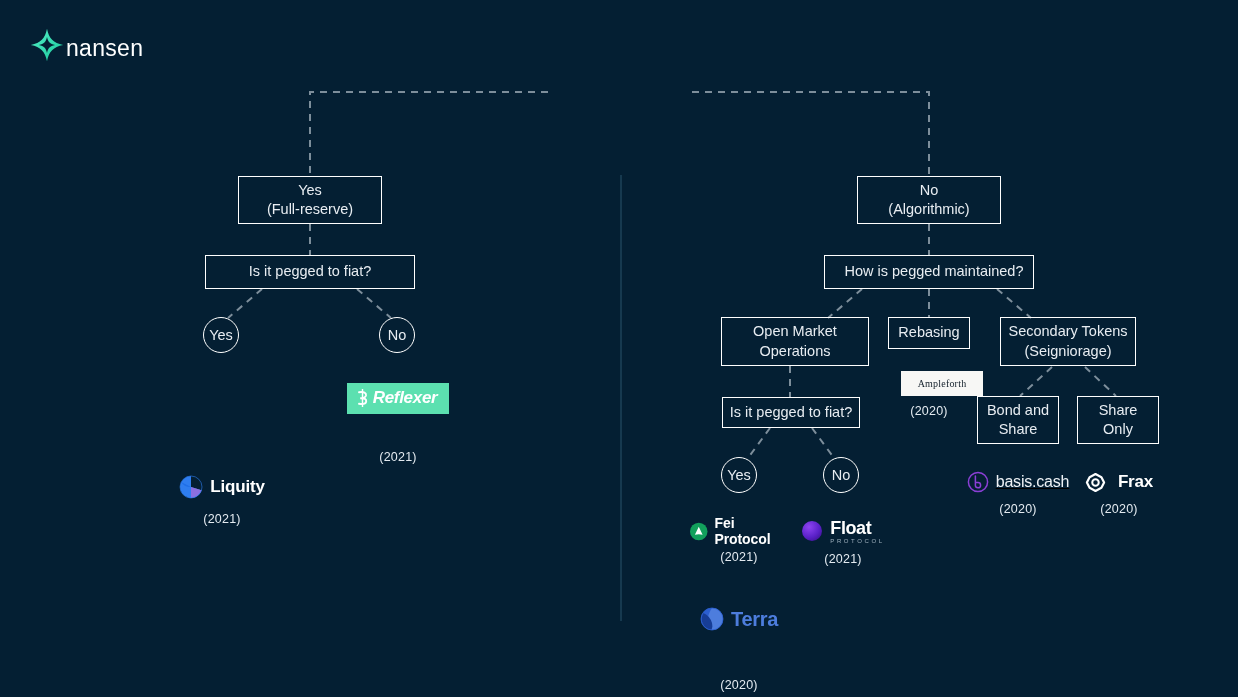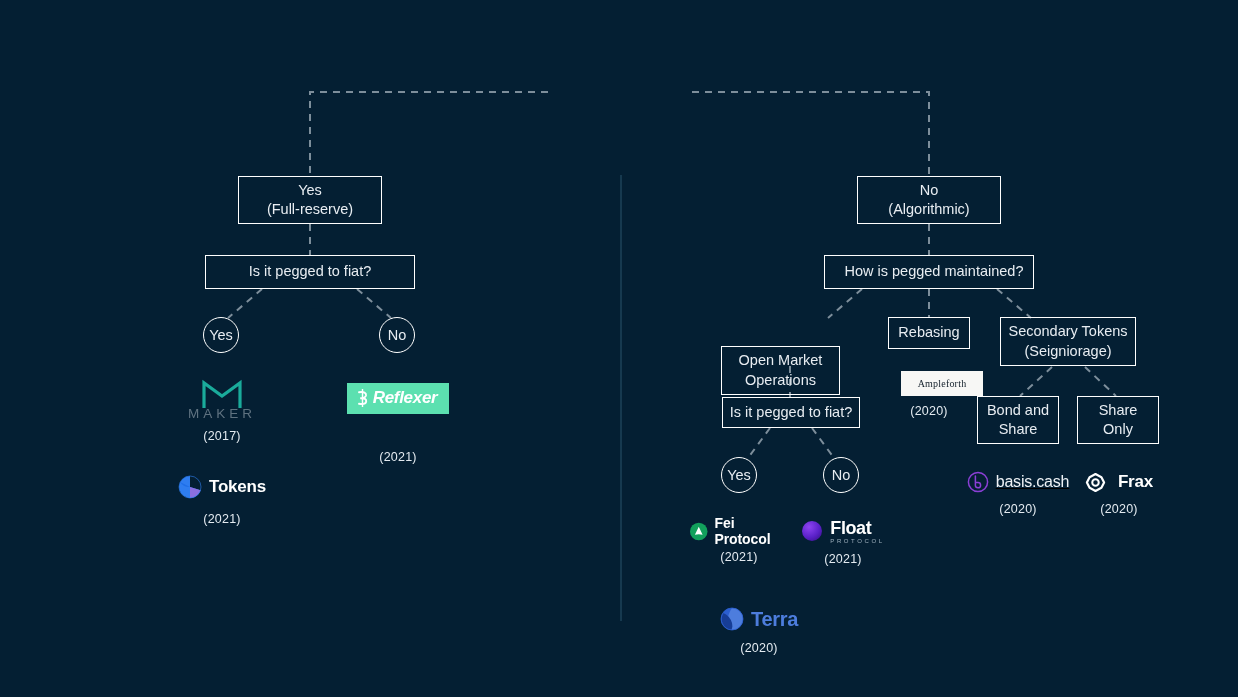--- a/index.html
+++ b/index.html
@@ -193,20 +193,33 @@
       <path d="M 790 366 L 790 397"></path>
 
       <path d="M 770 428 L 748 458"></path>
       <path d="M 812 428 L 834 458"></path>
 
       <path d="M 1052 367 L 1020 396"></path>
       <path d="M 1085 367 L 1116 396"></path>
     </g>
   </svg>
 
+  <div id="brand-logo">
+    <svg class="mark" viewBox="0 0 40 40">
+      <defs>
+        <linearGradient id="starGrad" x1="0" y1="0" x2="1" y2="1">
+          <stop offset="0%" stop-color="#58f0c8"></stop>
+          <stop offset="100%" stop-color="#16c79a"></stop>
+        </linearGradient>
+      </defs>
+      <path d="M20 1 C22.4 12.6 27.4 17.6 39 20 C27.4 22.4 22.4 27.4 20 39 C17.6 27.4 12.6 22.4 1 20 C12.6 17.6 17.6 12.6 20 1 Z" fill="url(#starGrad)"></path>
+      <path d="M20 10.5 C21.4 16.6 23.4 18.6 29.5 20 C23.4 21.4 21.4 23.4 20 29.5 C18.6 23.4 16.6 21.4 10.5 20 C16.6 18.6 18.6 16.6 20 10.5 Z" fill="#041f33"></path>
+    </svg>
+    <span class="wordmark">nansen</span>
+  </div>
 
   <div id="center-divider"></div>
 
 
   <div class="node" style="left:238px; top:176px; width:144px; height:48px;">
     <span class="lbl">Yes
 (Full-reserve)</span>
   </div>
 
   <div class="node" style="left:857px; top:176px; width:144px; height:48px;">
@@ -223,21 +236,21 @@
   </div>
 
   <div class="circ" style="left:203px; top:317px; width:36px; height:36px;">
     <span class="lbl">Yes</span>
   </div>
 
   <div class="circ" style="left:379px; top:317px; width:36px; height:36px;">
     <span class="lbl">No</span>
   </div>
 
-  <div class="node" style="left:721px; top:317px; width:119px; height:49px;margin-top:29px;">
+  <div class="node" style="left:721px; top:317px; width:148px; height:49px;">
     <span class="lbl">Open Market
 Operations</span>
   </div>
 
   <div class="node" style="left:888px; top:317px; width:82px; height:32px;">
     <span class="lbl">Rebasing</span>
   </div>
 
   <div class="node" style="left:1000px; top:317px; width:136px; height:49px;">
     <span class="lbl">Secondary Tokens
@@ -259,50 +272,41 @@
   <div class="node" style="left:977px; top:396px; width:82px; height:48px;">
     <span class="lbl">Bond and
 Share</span>
   </div>
 
   <div class="node" style="left:1077px; top:396px; width:82px; height:48px;">
     <span class="lbl">Share
 Only</span>
   </div>
 
-  <div class="proj" style="left:186px; top:378px; width:72px;">
-    <div class="maker-wrap">
-      <svg width="42" height="32" viewBox="0 0 42 32">
-        <path d="M3 30 L3 5 L21 18 L39 5 L39 30" fill="none" stroke="#1aab9b" stroke-width="3.2" stroke-linejoin="miter"></path>
-      </svg>
-      <span class="maker-word">MAKER</span>
-    </div>
-    <span class="year">(2017)</span>
-  </div>
 
   <div class="proj" style="left:352px; top:383px; width:92px;gap:28px;">
     <div class="reflexer-box">
       <svg width="11" height="18" viewBox="0 0 11 18">
         <path d="M5.5 0 L5.5 18" stroke="#ffffff" stroke-width="1.4"></path>
         <path d="M2 3.2 Q9.6 2.4 9 6.4 Q8.5 9.2 3.2 9.2 Q9.8 9 9.2 12.6 Q8.6 15.8 2 14.8" fill="none" stroke="#ffffff" stroke-width="1.9" stroke-linecap="round"></path>
       </svg>
       <span class="rname">Reflexer</span>
     </div>
     <span class="year">(2021)</span>
   </div>
 
   <div class="proj" style="left:176px; top:470px; width:92px;">
     <div class="logo-row">
       <svg width="24" height="24" viewBox="0 0 24 24">
         <path d="M12 1 A11 11 0 1 0 22.6 15.2 L12 12 Z" fill="#2e7df0"></path>
         <path d="M22.6 15.2 A11 11 0 0 1 12 23 L12 12 Z" fill="#8b6fe0"></path>
         <circle cx="12" cy="12" r="11" fill="none" stroke="#2e7df0" stroke-width="0.6"></circle>
         <path d="M12 12 A11 11 0 0 1 2 7 L12 12 Z" fill="#1f6fe8"></path>
       </svg>
-      <span class="liquity-name">Tokens</span>
+      <span class="liquity-name">Liquity</span>
     </div>
     <span class="year">(2021)</span>
   </div>
 
   <div class="proj" style="left:888px; top:371px; width:82px;">
     <div class="ample-box">
       <span class="aname">Ampleforth</span>
     </div>
     <span class="year">(2020)</span>
   </div>
@@ -353,21 +357,21 @@
     <div class="logo-row" style="height:24px;gap:12px;">
       <svg width="21" height="21" viewBox="0 0 22 22">
         <path d="M11 2.2 L17.2 5.4 L20 11 L17.2 16.6 L11 19.8 L4.8 16.6 L2 11 L4.8 5.4 Z" fill="none" stroke="#ffffff" stroke-width="2.3" stroke-linejoin="round"></path>
         <circle cx="11" cy="11" r="3.4" fill="none" stroke="#ffffff" stroke-width="2.1"></circle>
       </svg>
       <span class="frax-name">Frax</span>
     </div>
     <span class="year">(2020)</span>
   </div>
 
-  <div class="proj" style="left:720px; top:605px; width:78px;">
+  <div class="proj" style="left:700px; top:605px; width:78px;gap:37px;">
     <div class="logo-row" style="height:28px;">
       <svg width="24" height="24" viewBox="0 0 24 24">
         <circle cx="12" cy="12" r="11" fill="#2c5fd0"></circle>
         <path d="M12 1 A11 11 0 0 1 23 12 A11 11 0 0 1 12 23 Q6 19 7.5 12 Q9 5 12 1 Z" fill="#4d7ddd"></path>
         <path d="M3.4 6 Q10 9 12 16 Q13 21 11.2 22.9 A11 11 0 0 1 3.4 6 Z" fill="#173d96"></path>
         <circle cx="12" cy="12" r="11" fill="none" stroke="#2c5fd0" stroke-width="0.8"></circle>
       </svg>
       <span class="terra-name">Terra</span>
     </div>
     <span class="year">(2020)</span>

